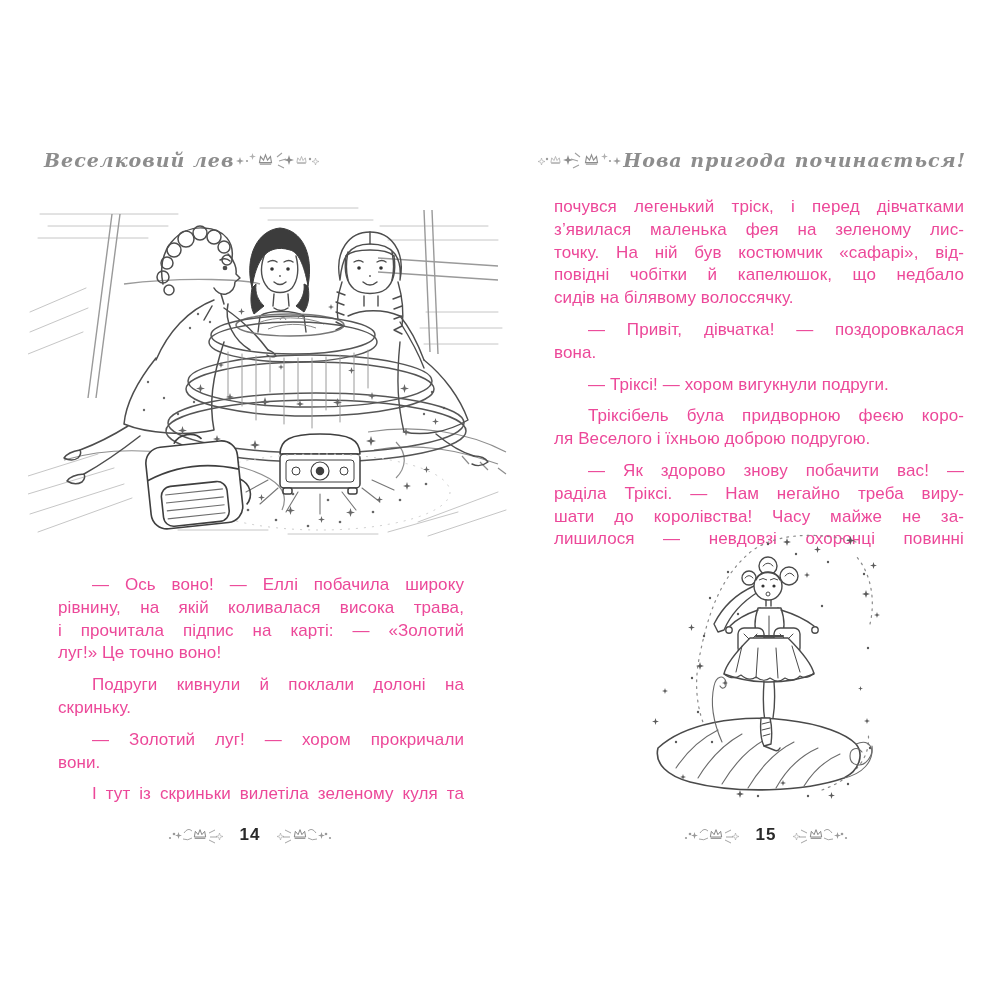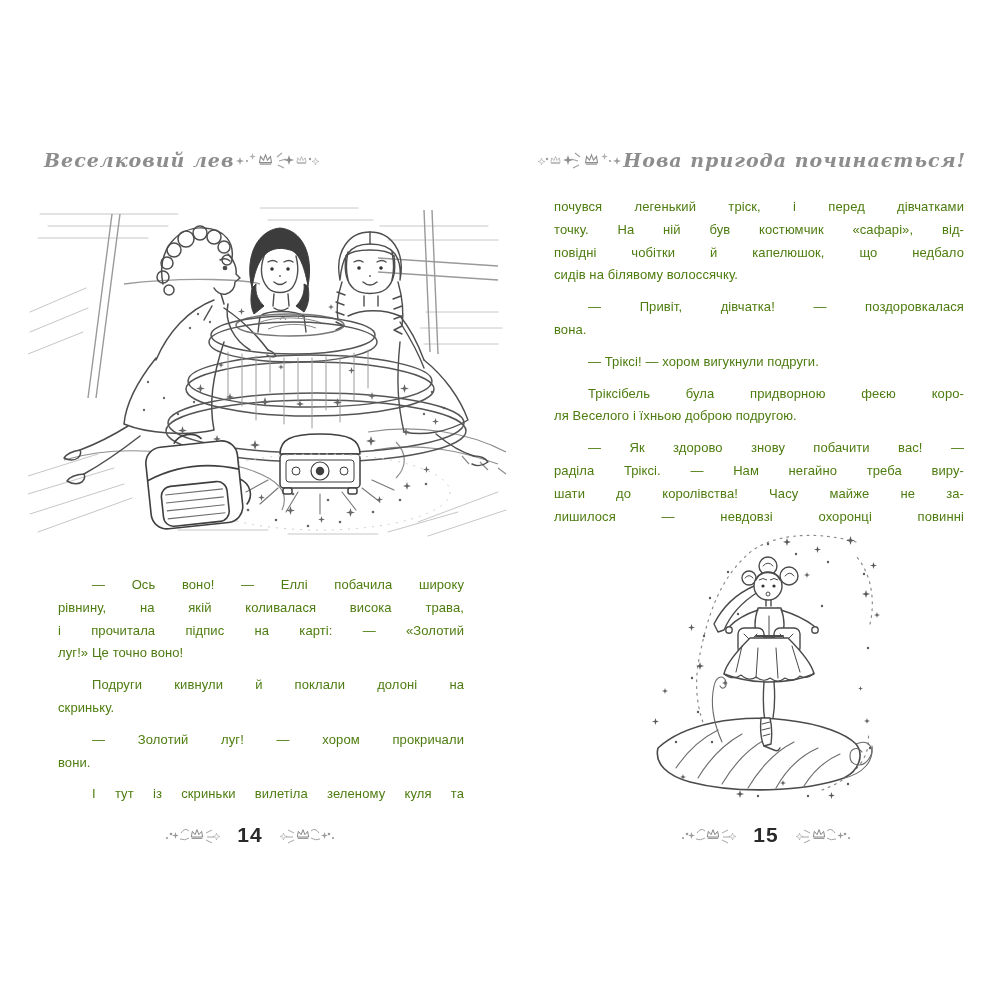--- a/index.html
+++ b/index.html
@@ -10,30 +10,30 @@
   .runhead{position:absolute;top:149px;display:flex;align-items:center;
            color:#8d8d8d;font-family:"DejaVu Serif",serif;font-style:italic;
            font-weight:600;font-size:19px;letter-spacing:1px;white-space:nowrap;}
   .runhead.left{left:44px;}
   .runhead.right{right:34px;justify-content:space-between;}
 
   .orn{flex:0 0 auto;}
   .mirror{transform:scaleX(-1);}
 
   
-  .textcol{position:absolute;color:#4d7c0f;font-size:13px;letter-spacing:.1px;}
+  .textcol{position:absolute;color:#ec4899;font-size:17px;letter-spacing:.1px;}
   .textcol .line{height:22.8px;line-height:22.8px;text-align:justify;
                  text-align-last:justify;overflow:hidden;}
   .textcol .line.indent{padding-left:34px;margin-top:9px;}
   .textcol .line.last{text-align:left;text-align-last:left;}
 
   
   .pagefoot{position:absolute;top:822px;height:26px;display:flex;align-items:center;
             justify-content:center;gap:14px;color:#2a2a2a;}
-  .pagefoot .pnum{font-size:21px;font-weight:700;letter-spacing:1px;}
+  .pagefoot .pnum{font-size:17px;font-weight:700;letter-spacing:1px;}
 
   .illu{position:absolute;}
   svg{display:block;}
 </style>
 </head>
 <body>
 
 <div class="canvas">
 
   <svg width="0" height="0" style="position:absolute">
@@ -300,20 +300,21 @@
       <use href="#sym-star4" x="50" y="6" width="10" height="10" fill="#8e8e8e"></use>
       <use href="#sym-crown" x="61" y="6" width="13" height="10" fill="none" stroke="#a8a8a8" stroke-width="1.4"></use>
       <circle cx="76" cy="10" r="1.2" fill="#9c9c9c"></circle>
       <use href="#sym-star4" x="78" y="9" width="7" height="7" fill="none" stroke="#9c9c9c" stroke-width="1.2"></use>
     </svg>
     <span>Нова пригода починається!</span>
   </div>
 
   <div class="textcol" style="left:554px;top:196px;width:410px">
       <div class="line">почувся легенький тріск, і перед дівчатками</div>
+      <div class="line">з’явилася маленька фея на зеленому лис-</div>
       <div class="line">точку. На ній був костюмчик «сафарі», від-</div>
       <div class="line">повідні чобітки й капелюшок, що недбало</div>
       <div class="line last">сидів на білявому волоссячку.</div>
       <div class="line indent">— Привіт, дівчатка! — поздоровкалася</div>
       <div class="line last">вона.</div>
       <div class="line indent last">— Тріксі! — хором вигукнули подруги.</div>
       <div class="line indent">Тріксібель була придворною феєю коро-</div>
       <div class="line last">ля Веселого і їхньою доброю подругою.</div>
       <div class="line indent">— Як здорово знову побачити вас! —</div>
       <div class="line">раділа Тріксі. — Нам негайно треба виру-</div>

